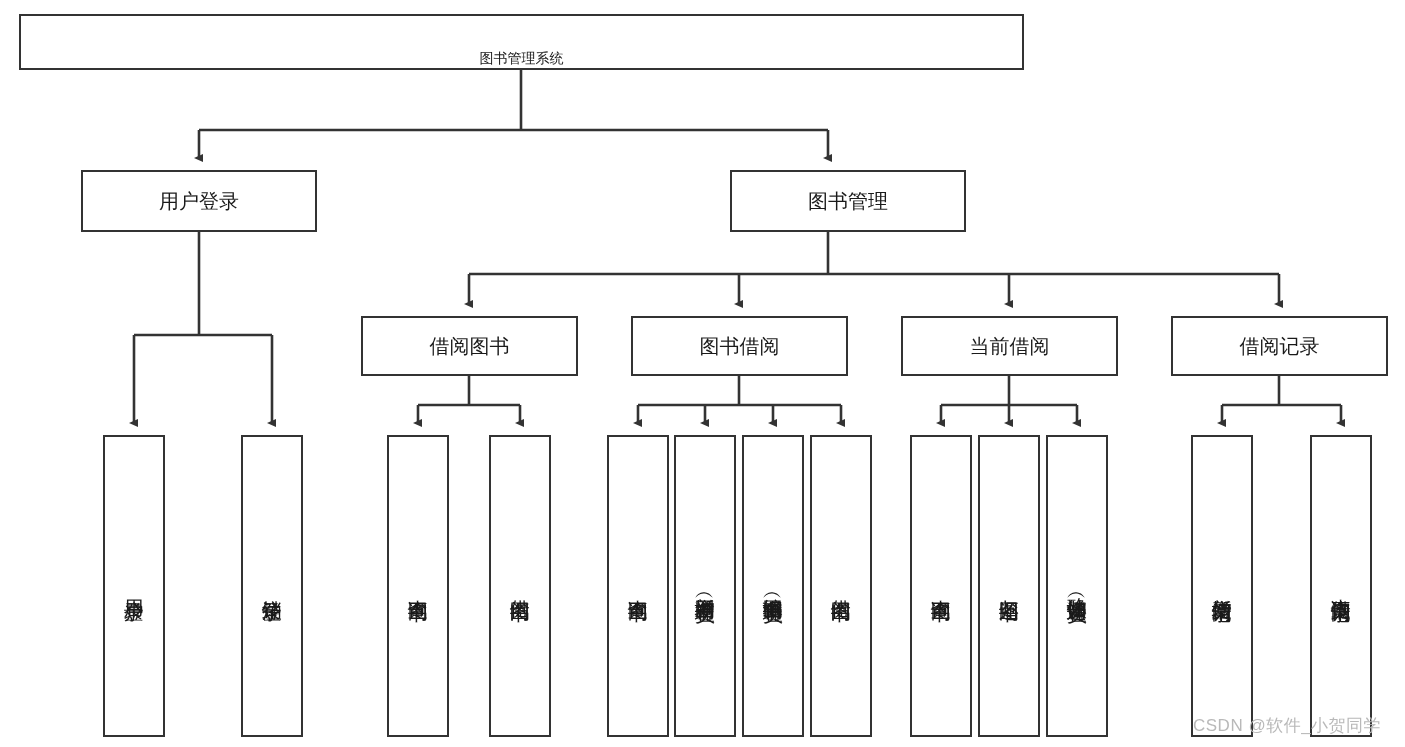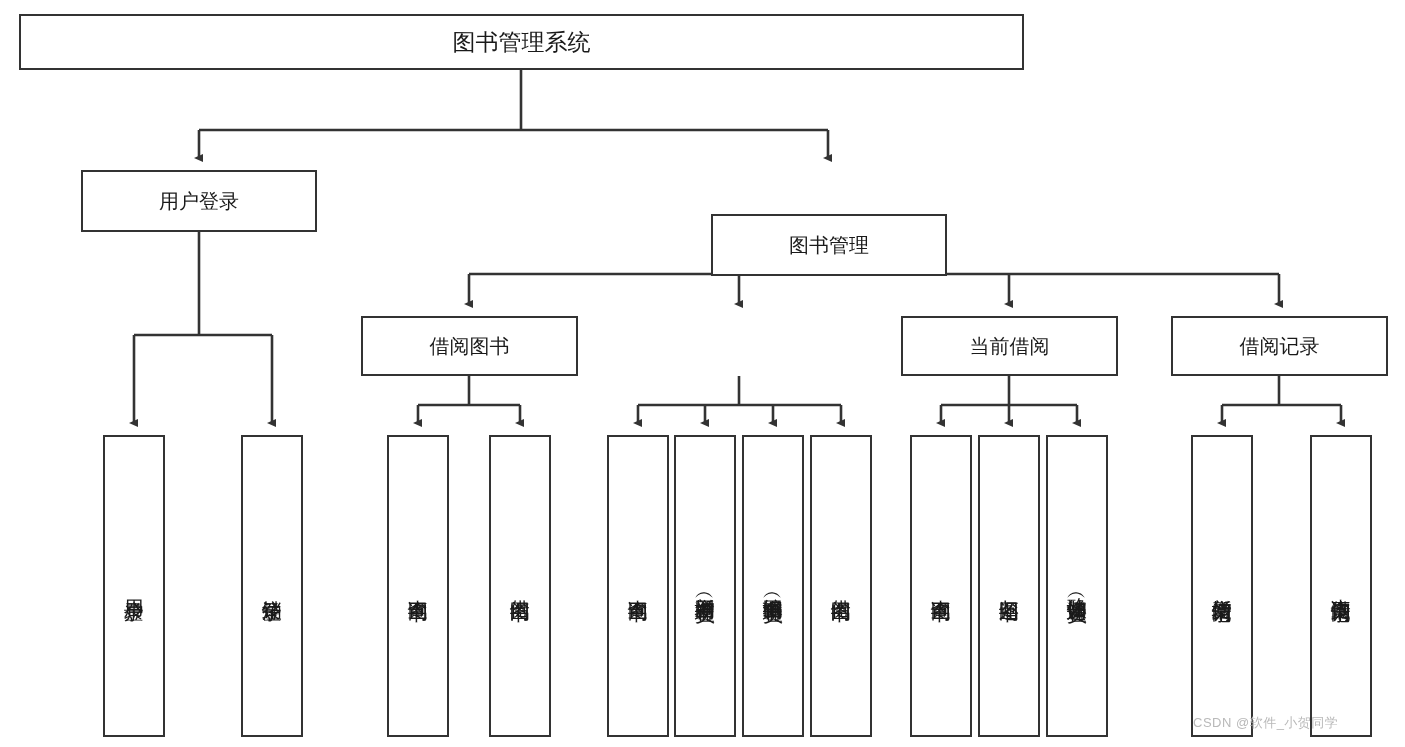--- a/index.html
+++ b/index.html
@@ -35,30 +35,31 @@
     align-items: center;
     justify-content: center;
     text-align: center;
     z-index: 2;
   }
   .node-root {
     left: 19px;
     top: 14px;
     width: 1005px;
     height: 56px;
-    font-size: 23px;
+    font-size: 14px;
+    align-items: flex-end;
   }
   .node-l1 {
     top: 170px;
     width: 236px;
     height: 62px;
     font-size: 20px;
   }
   .node-l1.n-user { left: 81px; }
-  .node-l1.n-book { left: 711px; margin-top: 44px; }
+  .node-l1.n-book { left: 730px; }
   .node-l2 {
     top: 316px;
     width: 217px;
     height: 60px;
     font-size: 20px;
   }
   .node-l2.c0 { left: 361px; }
   .node-l2.c1 { left: 631px; }
   .node-l2.c2 { left: 901px; }
   .node-l2.c3 { left: 1171px; }
@@ -74,21 +75,21 @@
     white-space: nowrap;
     padding: 4px 0;
   }
   .node-leaf .leaf-label {
     display: block;
   }
   .watermark {
     position: absolute;
     left: 1193px;
     top: 714px;
-    font-size: 13px;
+    font-size: 17px;
     color: #b9b9b9;
     letter-spacing: 0.5px;
     white-space: nowrap;
     z-index: 3;
   }
 </style>
 </head>
 <body>
 
 <div id="canvas">
@@ -150,20 +151,23 @@
   <div class="node node-l1 n-user">
     <span>用户登录</span>
   </div>
   <div class="node node-l1 n-book">
     <span>图书管理</span>
   </div>
 
   <div class="node node-l2 c0">
     <span>借阅图书</span>
   </div>
+  <div class="node node-l2 c1">
+    <span>图书借阅</span>
+  </div>
   <div class="node node-l2 c3">
     <span>借阅记录</span>
   </div>
   <div class="node node-l2 c2">
     <span>当前借阅</span>
   </div>
 
   <div class="node node-leaf" style="left:103px;">
     <span class="leaf-label">用户登录</span>
   </div>

